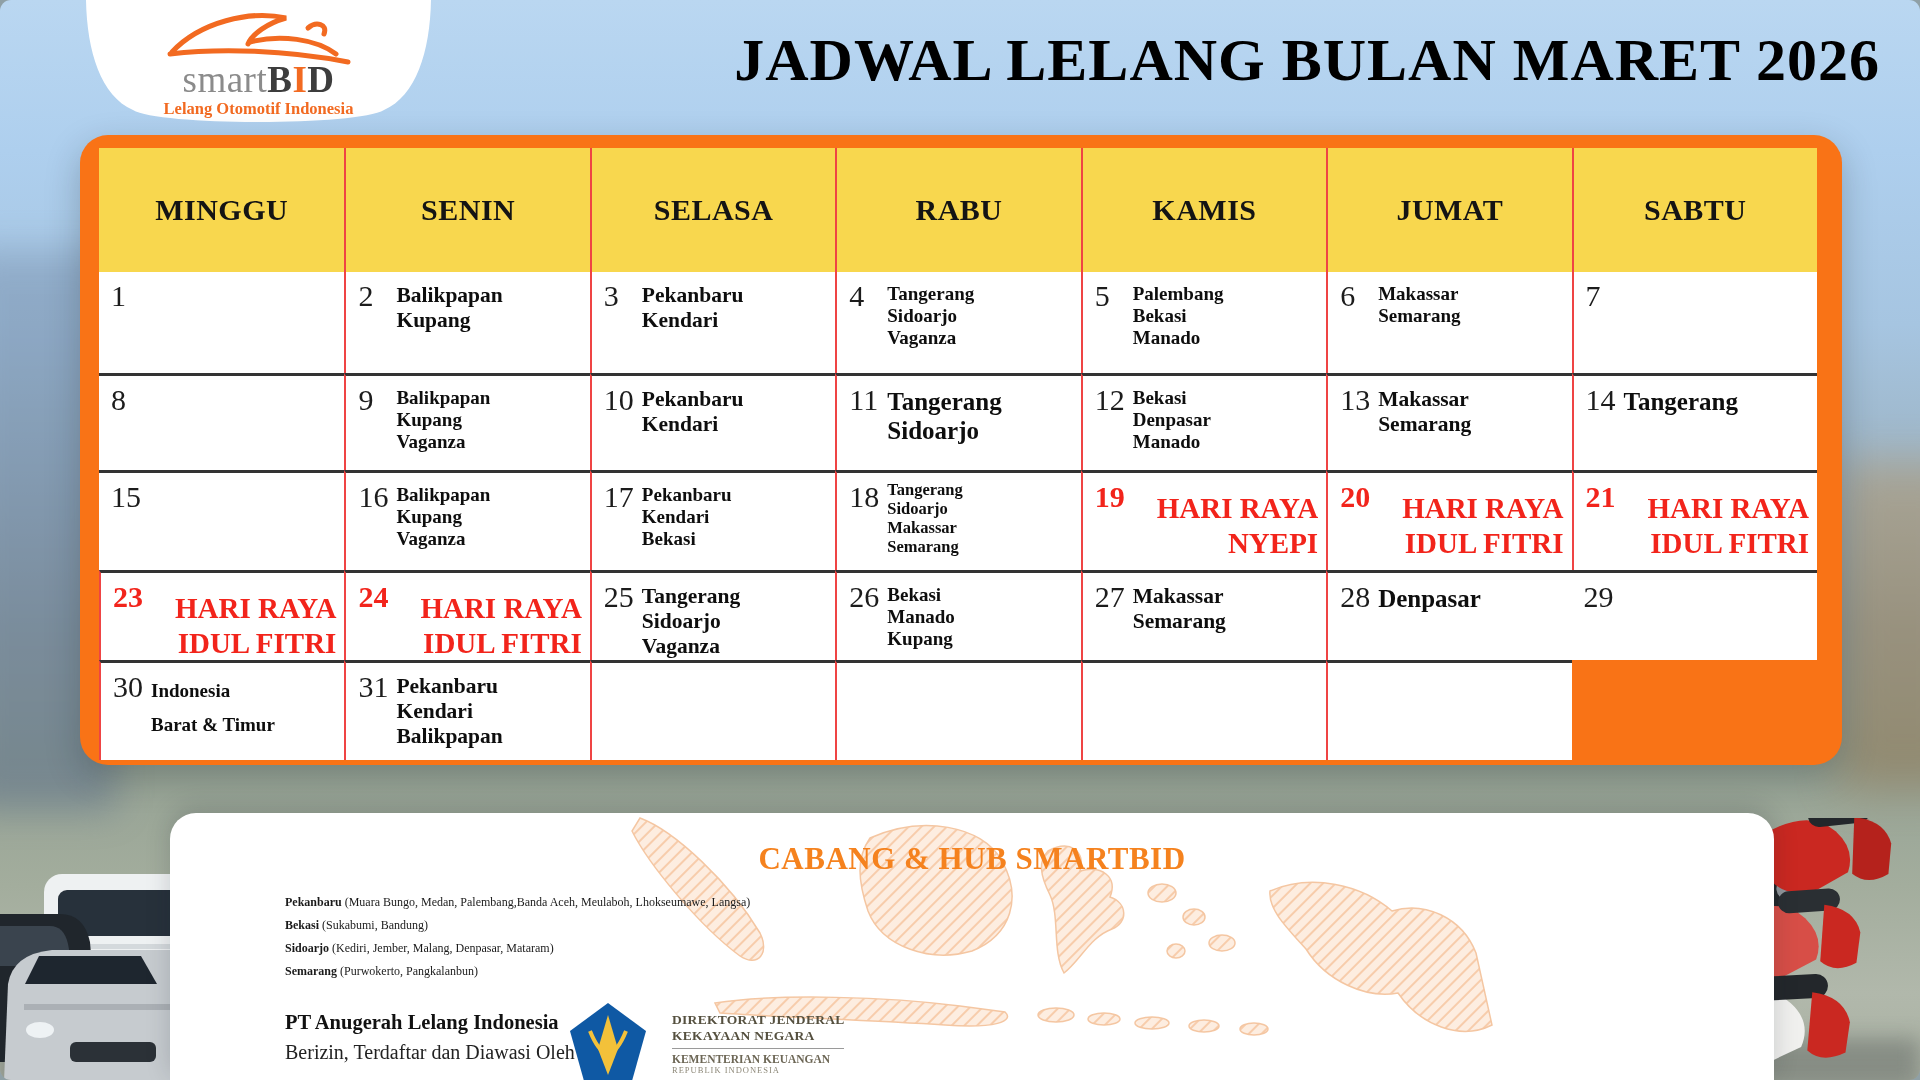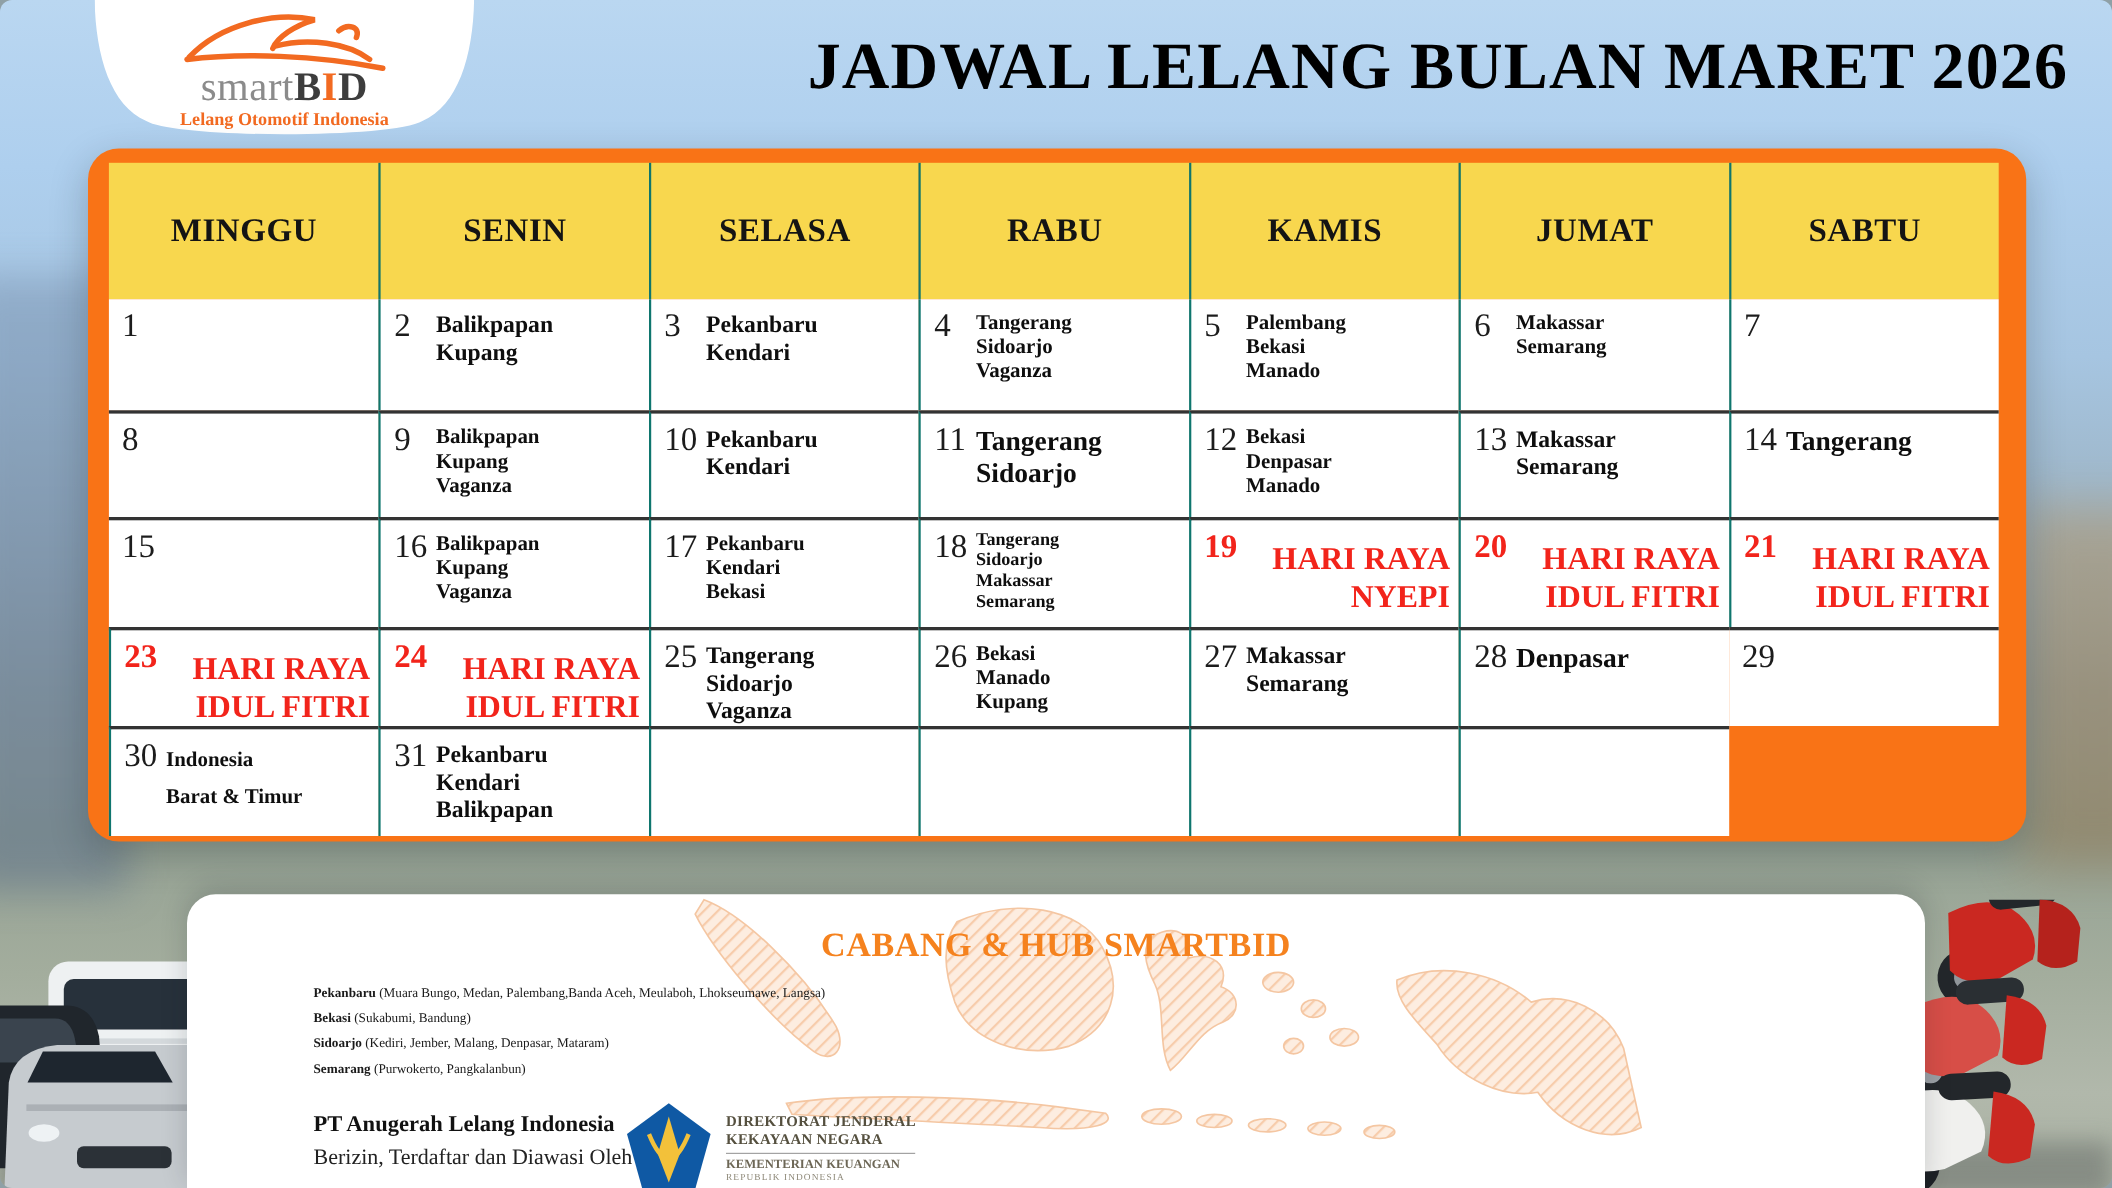--- a/index.html
+++ b/index.html
@@ -31,47 +31,47 @@
   .title{position:absolute;left:440px;top:26px;width:1440px;text-align:right;
          font-size:60px;font-weight:bold;color:#000000;letter-spacing:1px;}
   
   .card{position:absolute;left:80px;top:135px;width:1762px;height:630px;background:#f97316;
         border-radius:28px;box-shadow:0 12px 34px rgba(20,30,40,.25);}
   #calendar-grid{position:absolute;left:19px;top:13px;width:1718px;display:grid;
         grid-template-columns:repeat(7,1fr);
         grid-template-rows:124px 101px 97px 100px 90px 100px;}
   .hcell{background:#f8d74e;display:flex;align-items:center;justify-content:center;
          font-weight:bold;font-size:30px;color:#141414;letter-spacing:.5px;}
-  .bl{border-left:2px solid #0f766e;}
+  .bl{border-left:2px solid #ef4444;}
   .cell{position:relative;background:#fff;}
   .cell.bt{border-top:3px solid #333;}
   .date{position:absolute;left:12px;top:7px;font-size:30px;font-weight:normal;color:#1c1c1c;}
   .date.hol{color:#f2241b;font-weight:bold;}
   .cities{margin:11px 6px 0 50px;font-weight:bold;color:#0e0e0e;line-height:1.16;}
   .cities.xs{font-size:16.5px;margin-top:7px;}
   .cities.sm{font-size:19px;}
   .cities.md{font-size:21.5px;}
   .cities.lg{font-size:25px;}
   .cities.spread{line-height:1.8;}
   .holiday{margin:18px 8px 0 44px;text-align:right;color:#f2241b;font-weight:bold;
            font-size:29px;line-height:1.2;}
   
   .panel{position:absolute;left:170px;top:813px;width:1580px;height:267px;background:#fff;
-         border-radius:26px 26px 0 0;box-shadow:0 -6px 24px rgba(20,30,40,.18);}
+         border-radius:26px 26px 0 0;box-shadow:0 -6px 24px rgba(20,30,40,.18);padding-left:24px;}
   .map{position:absolute;inset:0;opacity:.85;}
   .panel-heading{position:absolute;left:0;top:28px;width:100%;text-align:center;
          color:#f5821e;font-weight:bold;font-size:31px;letter-spacing:.5px;}
   .branches{position:absolute;font-size:12px;color:#1a1a1a;line-height:23px;}
   .branches b{font-weight:bold;}
   #left-branches{left:115px;top:78px;width:500px;text-align:left;}
   #right-branches{right:10px;top:76px;width:490px;text-align:right;line-height:25px;}
   .company{position:absolute;left:115px;top:198px;font-weight:bold;font-size:20.5px;color:#111;}
   .license{position:absolute;left:115px;top:228px;font-size:20px;color:#222;}
   .regulator{position:absolute;left:398px;top:188px;display:flex;align-items:center;}
-  .reg-text{margin-left:12px;}
+  .reg-text{margin-left:24px;}
   .reg-l1,.reg-l2{font-size:13.5px;font-weight:bold;color:#55503f;letter-spacing:.3px;line-height:16px;}
   .reg-div{width:172px;height:1px;background:#9a9a9a;margin:4px 0;}
   .reg-l3{font-size:11.5px;font-weight:bold;color:#6d6756;}
   .reg-l4{font-size:8.5px;color:#8d8878;letter-spacing:1px;}
 </style>
 </head>
 <body>
 
 <div class="stage">
 

